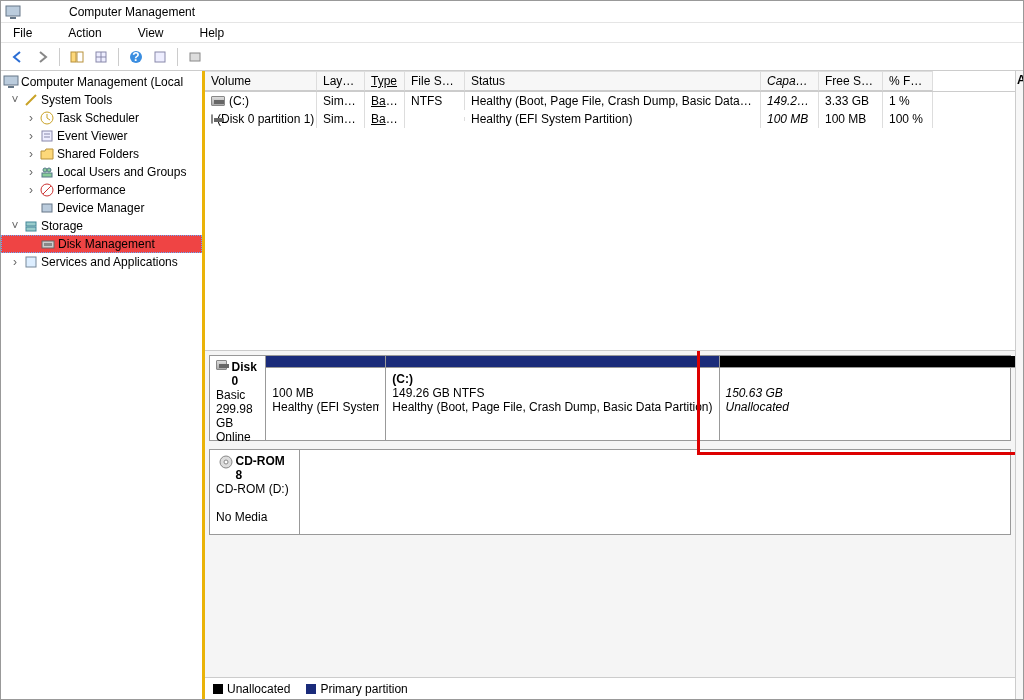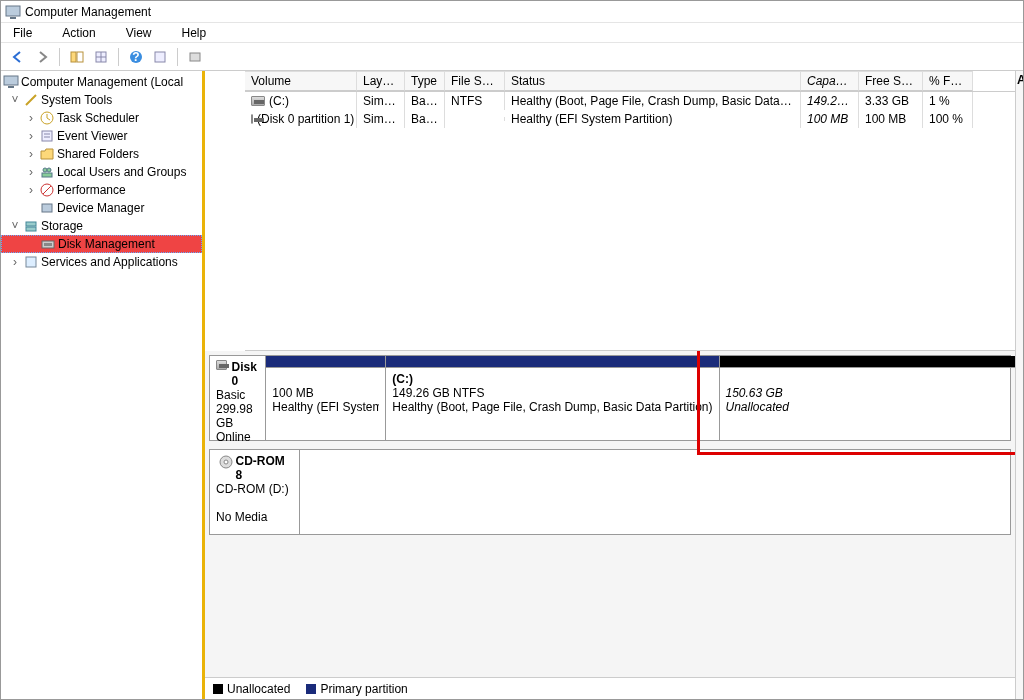--- a/index.html
+++ b/index.html
@@ -1,40 +1,40 @@
 <!DOCTYPE html>
 <html><head>
 <meta charset="utf-8">
 <style>
 * { box-sizing: border-box; font-family: "Segoe UI", Tahoma, sans-serif; font-size: 12px; }
 html, body { margin: 0; padding: 0; width: 1024px; height: 700px; overflow: hidden; background: #fff; color: #000; }
 .window { width: 1024px; height: 700px; display: flex; flex-direction: column; border: 1px solid #999; }
-.titlebar { height: 22px; background: #fff; display: flex; align-items: center; padding: 0 4px; border-bottom: 1px solid #e5e5e5; }
+.titlebar { height: 22px; background: #fff; display: flex; align-items: center; padding: 0 4px; border-bottom: 1px solid #e5e5e5; gap: 44px; }
 .titlebar .app-icon { width: 16px; height: 16px; margin-right: 4px; }
-.menubar { height: 20px; display: flex; align-items: center; padding: 0 4px; gap: 14px; border-bottom: 1px solid #e5e5e5; }
+.menubar { height: 20px; display: flex; align-items: center; padding: 0 4px; gap: 20px; border-bottom: 1px solid #e5e5e5; }
 .menubar span { padding: 2px 8px; cursor: default; }
 .toolbar { height: 28px; display: flex; align-items: center; padding: 0 6px; gap: 2px; border-bottom: 1px solid #ccc; }
 .tb-btn { width: 22px; height: 22px; display: flex; align-items: center; justify-content: center; border: 1px solid transparent; }
 .tb-sep { width: 1px; height: 18px; background: #ccc; margin: 0 4px; }
 .main { flex: 1; display: flex; overflow: hidden; }
 .tree-panel { width: 204px; border-right: 3px solid #eab308; overflow: hidden; padding: 2px 0; }
 .tree-row { display: flex; align-items: center; height: 18px; padding: 0 2px; white-space: nowrap; cursor: default; }
 .tree-row.selected { background: #ef4444; border: 1px dotted #66aaff; }
 .tree-toggle { width: 12px; text-align: center; color: #666; }
 .tree-icon { width: 16px; height: 16px; margin: 0 2px; display: inline-flex; align-items: center; justify-content: center; }
 .right-panel { flex: 1; display: flex; flex-direction: column; overflow: hidden; }
-.vol-table { border-bottom: 1px solid #ccc; margin-left: 40px; }
+.vol-table { border-bottom: 1px solid #ccc; }
 .vol-head { display: flex; background: #fff; border-bottom: 1px solid #ccc; }
 .vol-head .col, .vol-row .col { padding: 2px 6px; border-right: 1px solid #ddd; overflow: hidden; white-space: nowrap; text-overflow: ellipsis; }
 .vol-head .col { background: #f7f7f7; border-top: 1px solid #ddd; border-bottom: 1px solid #ccc; }
 .vol-body { height: 258px; overflow: hidden; }
 .vol-row { display: flex; height: 18px; align-items: center; }
 .c-vol { width: 112px; display:flex; align-items:center; }
 .c-lay { width: 48px; }
-.c-typ { width: 40px; }
+.c-typ { width: 40px; text-decoration: underline; }
 .c-fs  { width: 60px; }
 .c-sta { width: 296px; }
 .c-cap { width: 58px; font-style: italic; }
 .c-free{ width: 64px; }
 .c-pct { width: 50px; }
 .drive-icon { width: 14px; height: 10px; background: linear-gradient(#ddd,#aaa); border: 1px solid #888; border-radius: 1px; margin-right: 4px; position: relative; }
 .drive-icon::after { content: ""; position: absolute; top: 3px; left: 2px; width: 10px; height: 4px; background: #666; }
 .disk-area { flex: 1; background: #f5f5f5; overflow: hidden; padding: 0; position: relative; }
 .disk-block { display: flex; margin: 4px 4px 8px 4px; background: #fff; border: 1px solid #999; }
 .disk-label { width: 90px; padding: 4px 6px; border-right: 1px solid #999; }

